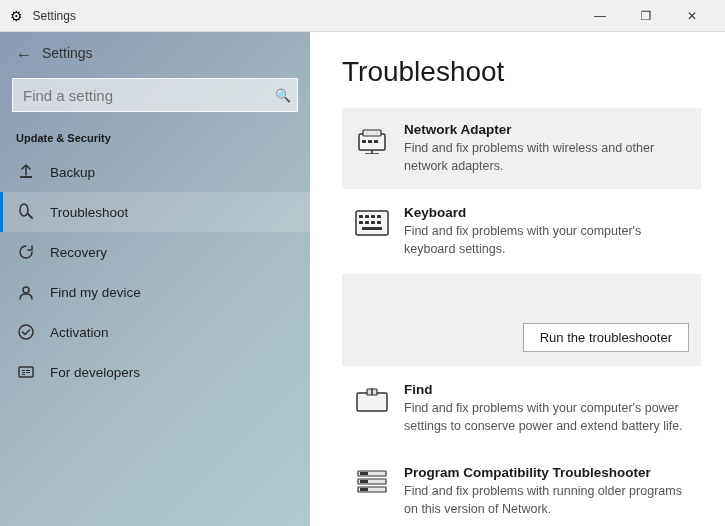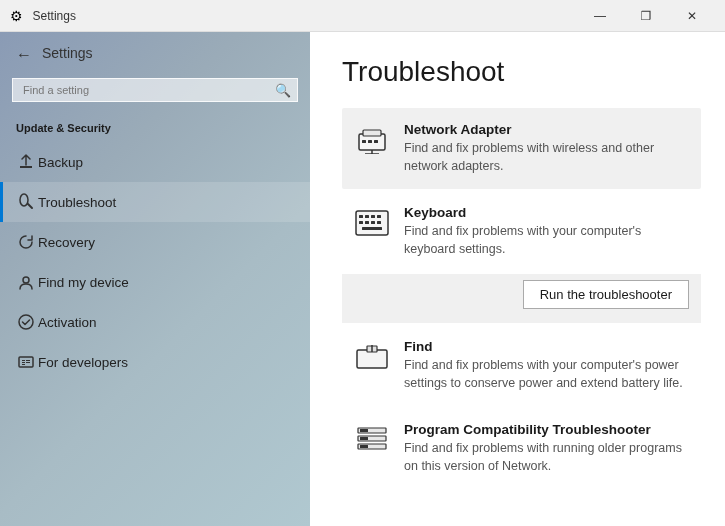--- a/index.html
+++ b/index.html
@@ -80,25 +80,25 @@
       font-size: 14px;
       color: #333;
       font-weight: 400;
     }
     .sidebar-search {
       margin: 4px 12px 12px 12px;
       position: relative;
     }
     .sidebar-search input {
       width: 100%;
-      height: 24px;
+      height: 34px;
       background: rgba(255,255,255,0.6);
       border: 1px solid rgba(255,255,255,0.8);
       padding: 0 32px 0 10px;
-      font-size: 11px;
+      font-size: 15px;
       color: #555;
       outline: none;
     }
     .sidebar-search input::placeholder { color: #777; }
     .search-icon-btn {
       position: absolute;
       right: 6px;
       top: 50%;
       transform: translateY(-50%);
       font-size: 13px;
@@ -107,21 +107,21 @@
     .sidebar-section-title {
       padding: 8px 16px 8px 16px;
       font-size: 11px;
       font-weight: 700;
       color: #1a1a1a;
     }
     .sidebar-item {
       display: flex;
       align-items: center;
       padding: 10px 16px;
-      gap: 2px;
+      gap: 14px;
       cursor: pointer;
       color: #222;
       font-size: 13.5px;
       position: relative;
     }
     .sidebar-item.active {
       background: rgba(255,255,255,0.15);
     }
     .sidebar-item.active::before {
       content: '';
@@ -195,20 +195,21 @@
       background: #f0f0f0;
       margin-bottom: 2px;
     }
     .run-btn {
       background: #fff;
       border: 1px solid #aaa;
       padding: 6px 16px;
       font-size: 13px;
       color: #1a1a1a;
       cursor: pointer;
+      margin-top: 43px;
     }
   </style>
 </head>
 <body>
 
 <div class="title-bar">
   <div class="title-bar-left">
     <span style="font-size:14px;">⚙</span>
     <span class="title-bar-title">Settings</span>
   </div>

